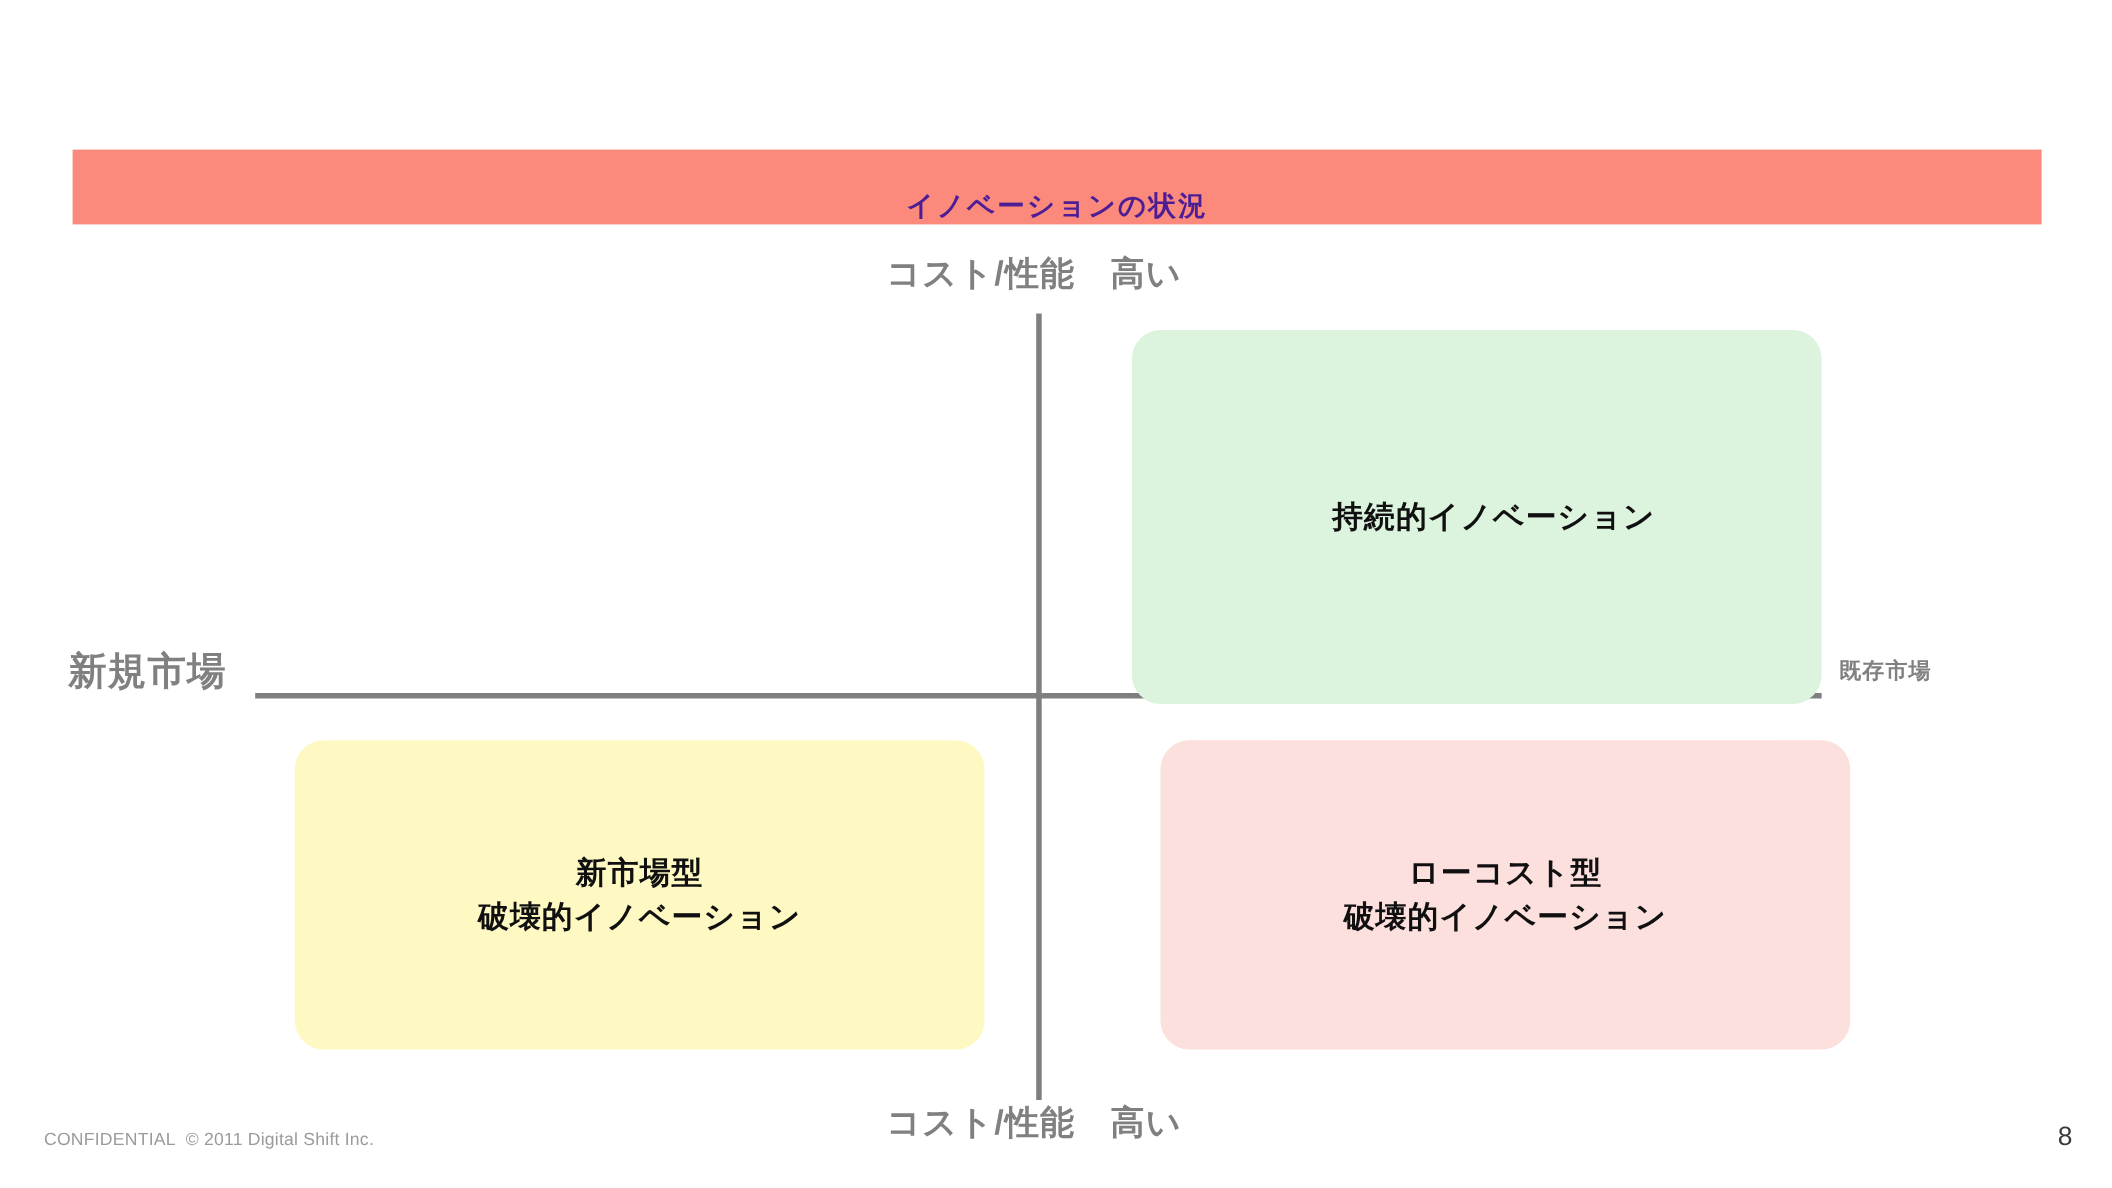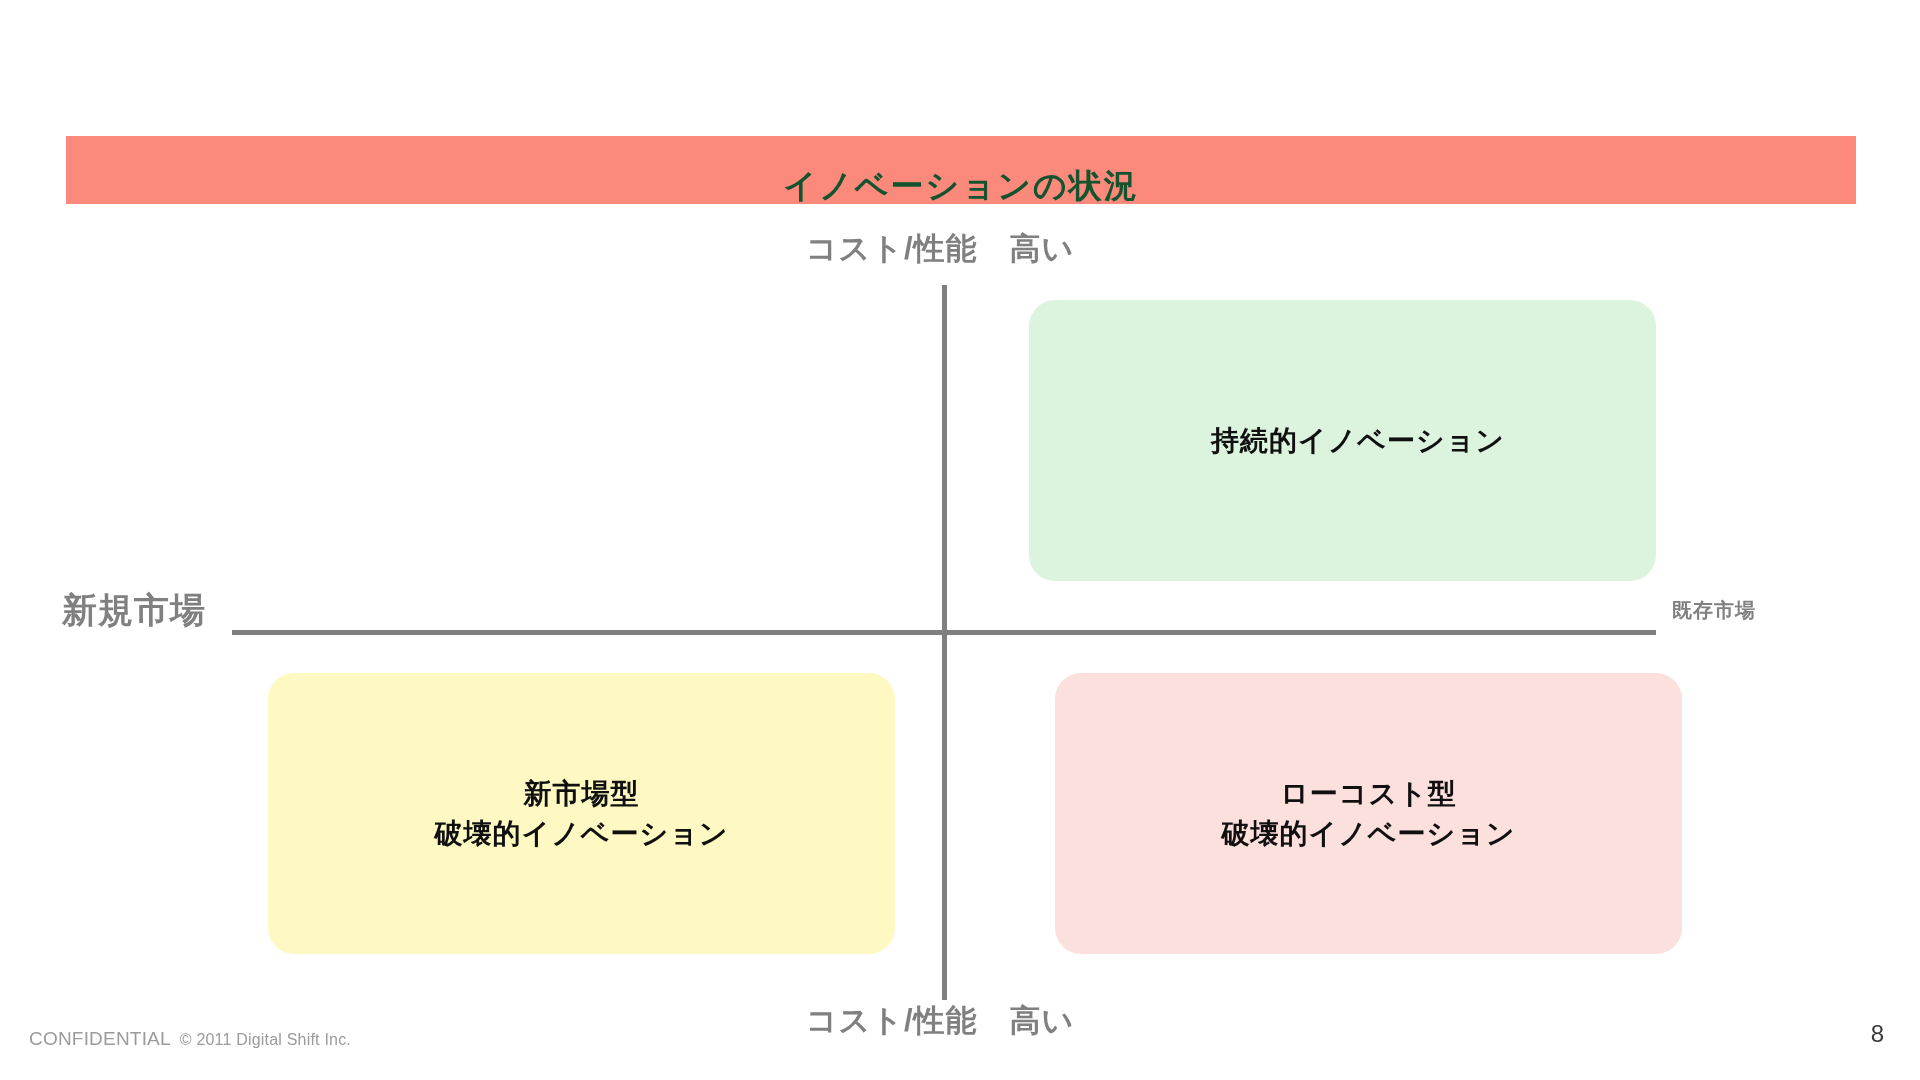--- a/index.html
+++ b/index.html
@@ -52,22 +52,22 @@
     left: 66px;
     top: 136px;
     width: 1790px;
     height: 68px;
     background: #fb8a7d;
     display: flex;
     align-items: center;
     justify-content: center;
   }
   .banner-text {
-    color: #14532d;
-    font-size: 33px;
+    color: #4c1d95;
+    font-size: 25px;
     font-weight: 700;
     letter-spacing: 2px;
     margin-top: 32px;
   }
 
   
   .matrix {
     position: absolute;
     left: 0;
     top: 0;
@@ -149,21 +149,21 @@
     color: #101010;
     line-height: 1.42;
     letter-spacing: 1px;
     white-space: pre-line;
   }
 
   .card-sustaining {
     left: 1029px;
     top: 300px;
     width: 627px;
-    height: 281px;
+    height: 340px;
     background: #dcf4dd;
     padding-left: 31px;
   }
   .card-newmarket {
     left: 268px;
     top: 673px;
     width: 627px;
     height: 281px;
     background: #fef9c3;
   }
@@ -180,22 +180,23 @@
   .footer-left {
     position: absolute;
     left: 29px;
     top: 1028px;
     display: flex;
     align-items: baseline;
     gap: 9px;
     color: #9b9b9b;
   }
   .footer-confidential {
-    font-size: 19px;
+    font-size: 16px;
     letter-spacing: 0.2px;
+    margin-left: 11px;
   }
   .footer-copyright {
     font-size: 16px;
     letter-spacing: 0.2px;
   }
   .page-number {
     position: absolute;
     right: 36px;
     top: 1020px;
     font-size: 24px;

